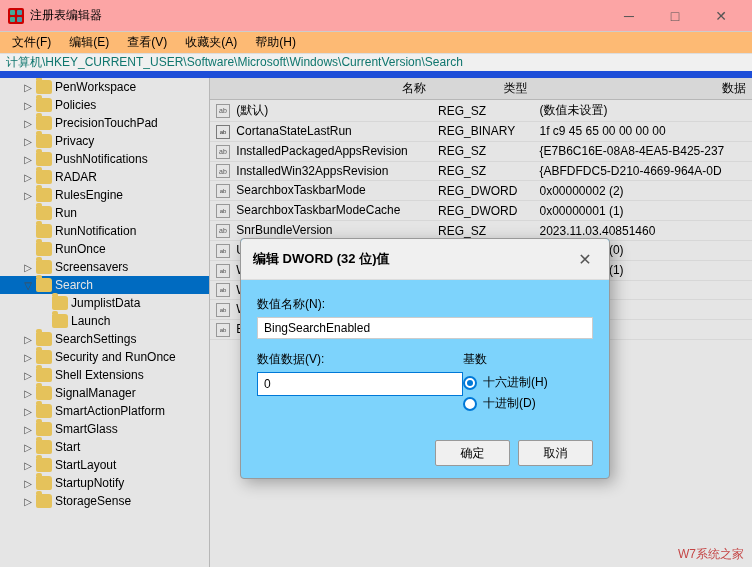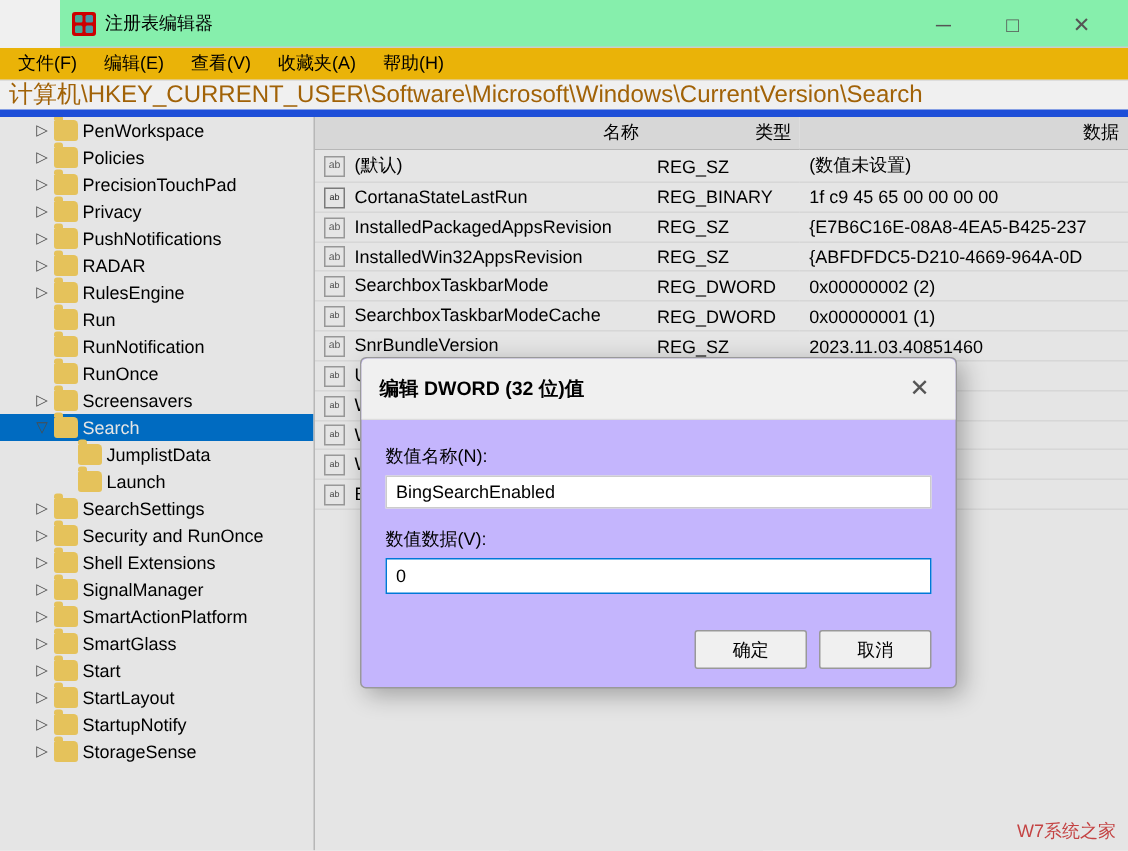--- a/index.html
+++ b/index.html
@@ -1,38 +1,37 @@
 <!DOCTYPE html>
 <html><head>
   <meta charset="utf-8">
   <style>
     * { box-sizing: border-box; margin: 0; padding: 0; }
     body { font-family: 'Segoe UI', Arial, sans-serif; font-size: 12px; background: #f0f0f0; width: 752px; height: 567px; overflow: hidden; }
     
     
     .title-bar {
-      background: #86efac;
+      background: #fca5a5;
       height: 32px;
       display: flex;
       align-items: center;
       padding: 0 8px;
       border-bottom: 1px solid #ccc;
       justify-content: space-between;
-      margin-left: 40px;
     }
     .title-bar-left { display: flex; align-items: center; gap: 6px; }
     .title-bar-icon { width: 16px; height: 16px; background: #c00; border-radius: 2px; display: flex; align-items: center; justify-content: center; font-size: 9px; color: white; }
     .title-bar-title { font-size: 12px; color: #000; }
     .title-bar-controls { display: flex; gap: 0; }
     .title-bar-btn { width: 46px; height: 32px; border: none; background: transparent; cursor: pointer; font-size: 14px; display: flex; align-items: center; justify-content: center; color: #555; }
 
     
     .menu-bar {
       height: 22px;
-      background: #eab308;
+      background: #fdba74;
       display: flex;
       align-items: center;
       padding: 0 4px;
       border-bottom: 1px solid #ddd;
       gap: 2px;
     }
     .menu-item {
       padding: 2px 8px;
       cursor: pointer;
       font-size: 12px;
@@ -40,23 +39,23 @@
       border-radius: 2px;
     }
 
     
     .address-bar {
       height: 24px;
       background: #f0f0f0;
       display: flex;
       align-items: center;
       padding: 0 6px;
-      border-bottom: 5px solid #1d4ed8;
-      font-size: 16px;
-      color: #a16207;
+      border-bottom: 7px solid #1d4ed8;
+      font-size: 12px;
+      color: #0f766e;
     }
 
     
     .main-content {
       display: flex;
       height: calc(567px - 32px - 22px - 24px);
     }
 
     
     .tree-panel {
@@ -155,24 +154,24 @@
     .dialog-overlay {
       position: absolute;
       top: 0; left: 0; right: 0; bottom: 0;
       background: rgba(0,0,0,0.1);
       display: flex;
       align-items: center;
       justify-content: center;
       z-index: 100;
     }
     .dialog {
-      background: #c4b5fd;
+      background: #7dd3fc;
       border: 1px solid #999;
       box-shadow: 4px 4px 16px rgba(0,0,0,0.3);
-      width: 398px;
+      width: 370px;
       border-radius: 4px;
       position: absolute;
       top: 160px;
       left: 240px;
     }
     .dialog-title-bar {
       background: #f0f0f0;
       padding: 8px 12px;
       display: flex;
       align-items: center;
@@ -529,20 +528,31 @@
       </div>
       <div class="dialog-body">
         <div class="dialog-label">数值名称(N):</div>
         <div class="dialog-name-value">BingSearchEnabled</div>
 
         <div class="dialog-row">
           <div class="dialog-data-section">
             <div class="dialog-label">数值数据(V):</div>
             <input type="text" class="dialog-input" value="0" style="">
           </div>
+          <div class="dialog-base-section">
+            <div class="dialog-base-title">基数</div>
+            <label class="radio-item">
+              <span class="radio-dot checked"></span>
+              <span>十六进制(H)</span>
+            </label>
+            <label class="radio-item">
+              <span class="radio-dot"></span>
+              <span>十进制(D)</span>
+            </label>
+          </div>
         </div>
       </div>
       <div class="dialog-buttons">
         <button class="dialog-btn primary">确定</button>
         <button class="dialog-btn">取消</button>
       </div>
     </div>
   </div>
 
   <div class="watermark">W7系统之家</div>

